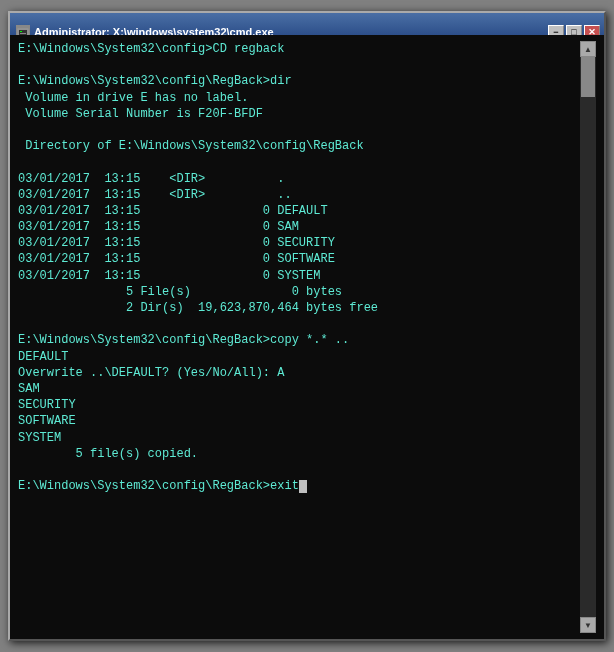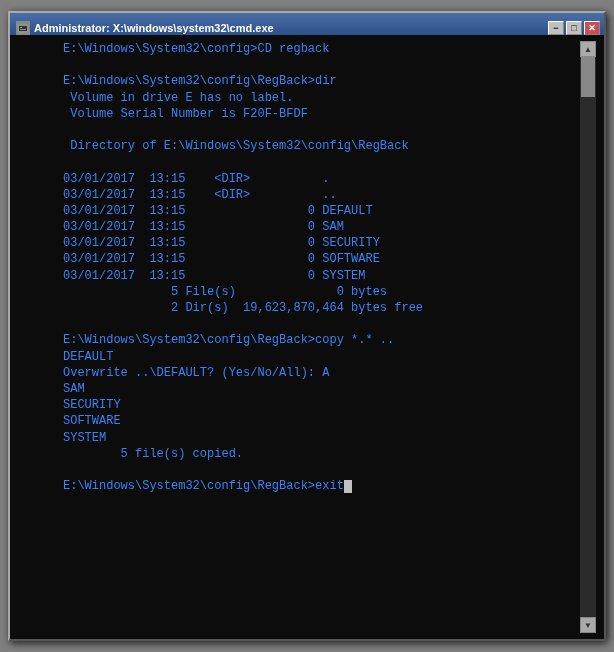--- a/index.html
+++ b/index.html
@@ -23,23 +23,23 @@
       border-left: 2px solid #aaa;
       display: flex;
       flex-direction: column;
       box-shadow: 2px 2px 8px rgba(0,0,0,0.8);
     }
 
     .title-bar {
       background: linear-gradient(to bottom, #4a6fa5 0%, #2d4f8a 100%);
       height: 22px;
       display: flex;
-      align-items: flex-end;
+      align-items: flex-start;
       justify-content: space-between;
-      padding: 0 4px 0 6px;
+      padding: 12px 4px 0 6px;
       flex-shrink: 0;
     }
 
     .title-bar-left {
       display: flex;
       align-items: center;
       gap: 4px;
     }
 
     .title-icon {
@@ -136,24 +136,23 @@
       width: 14px;
       height: 40px;
       background: #888;
       margin: 0 auto;
       cursor: pointer;
     }
 
     pre {
       font-family: 'Lucida Console', 'Courier New', monospace;
       font-size: 12px;
-      color: #3b82f6;
+      color: #5eead4;
       line-height: 1.35;
       white-space: pre;
-      margin-left: 45px;
     }
 
     .cursor {
       display: inline-block;
       width: 8px;
       height: 13px;
       background: #c0c0c0;
       vertical-align: text-bottom;
     }
   </style>

